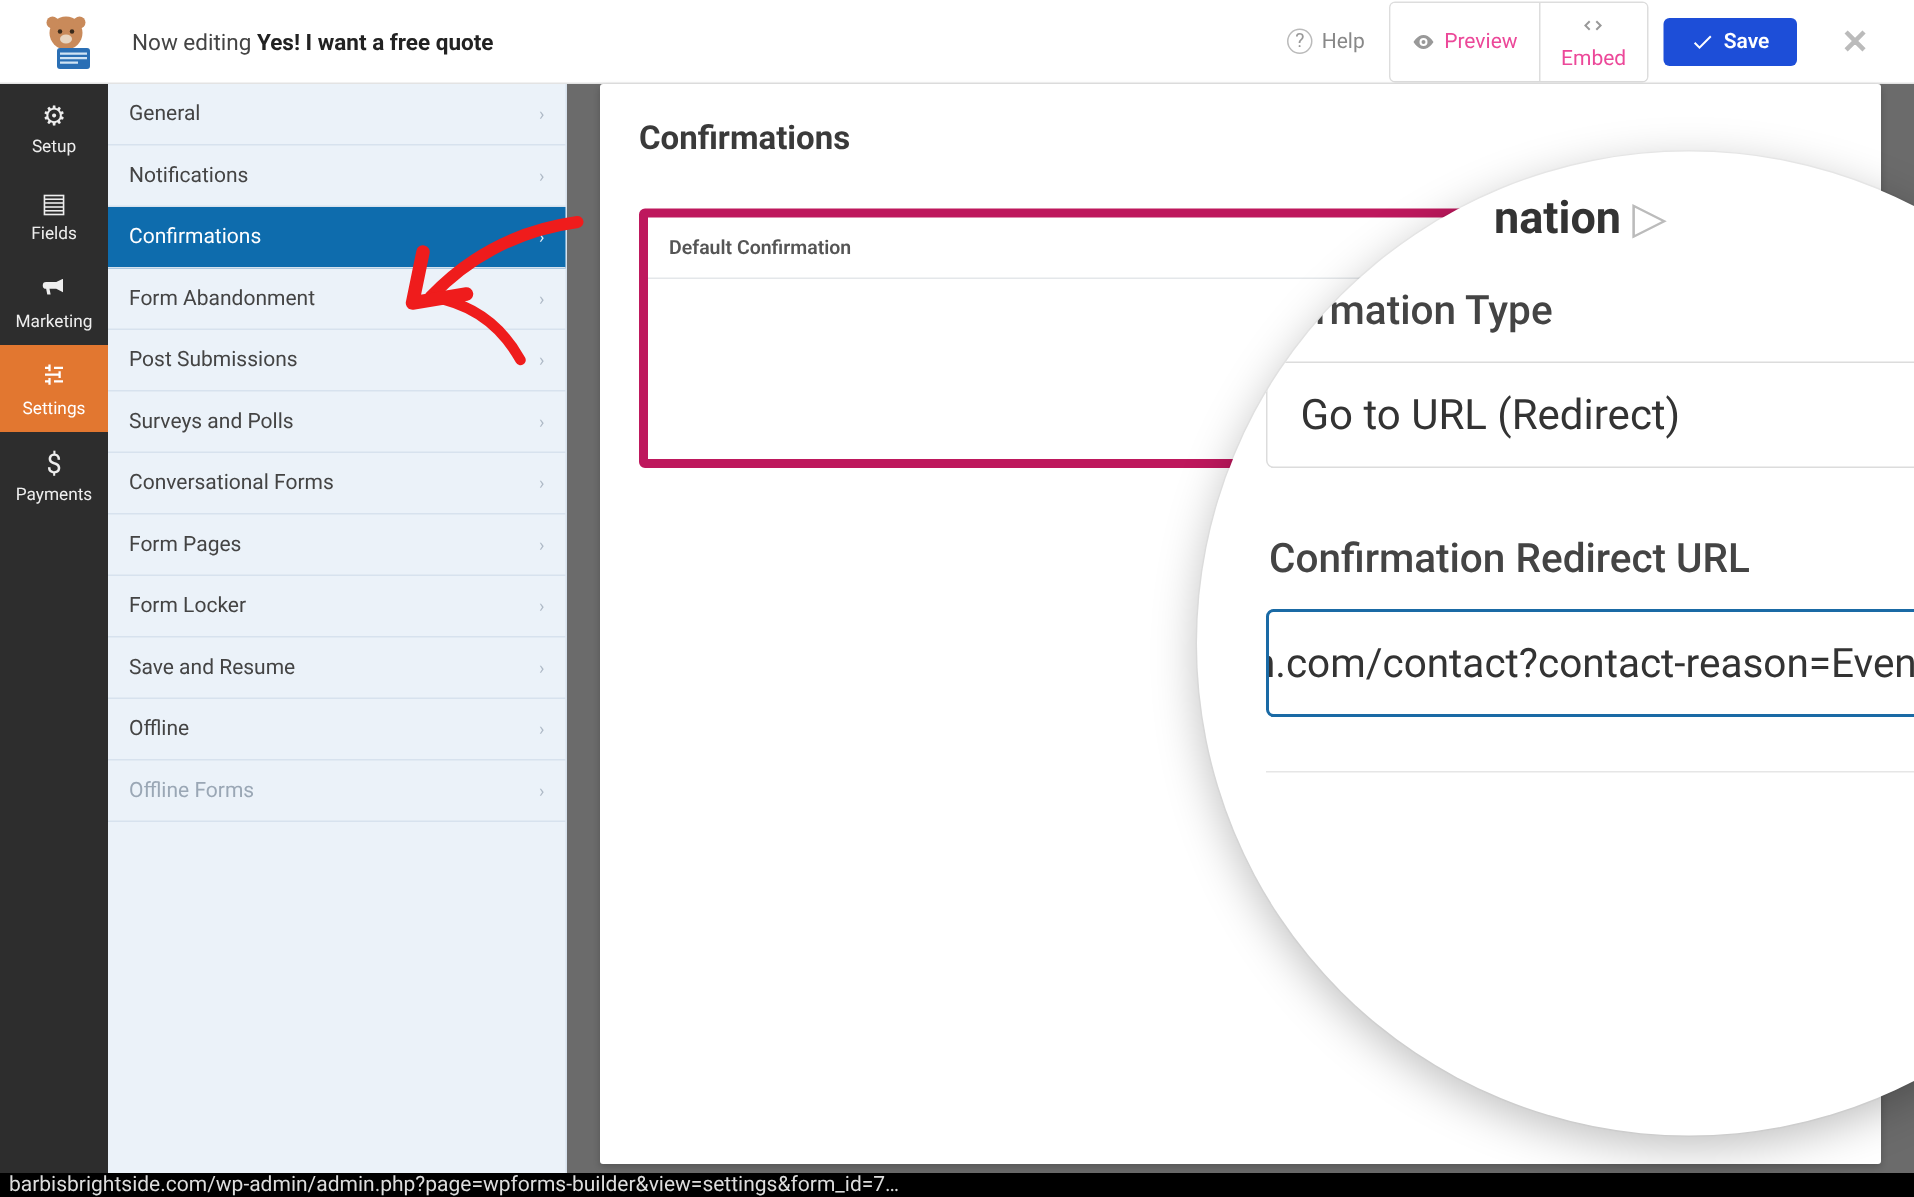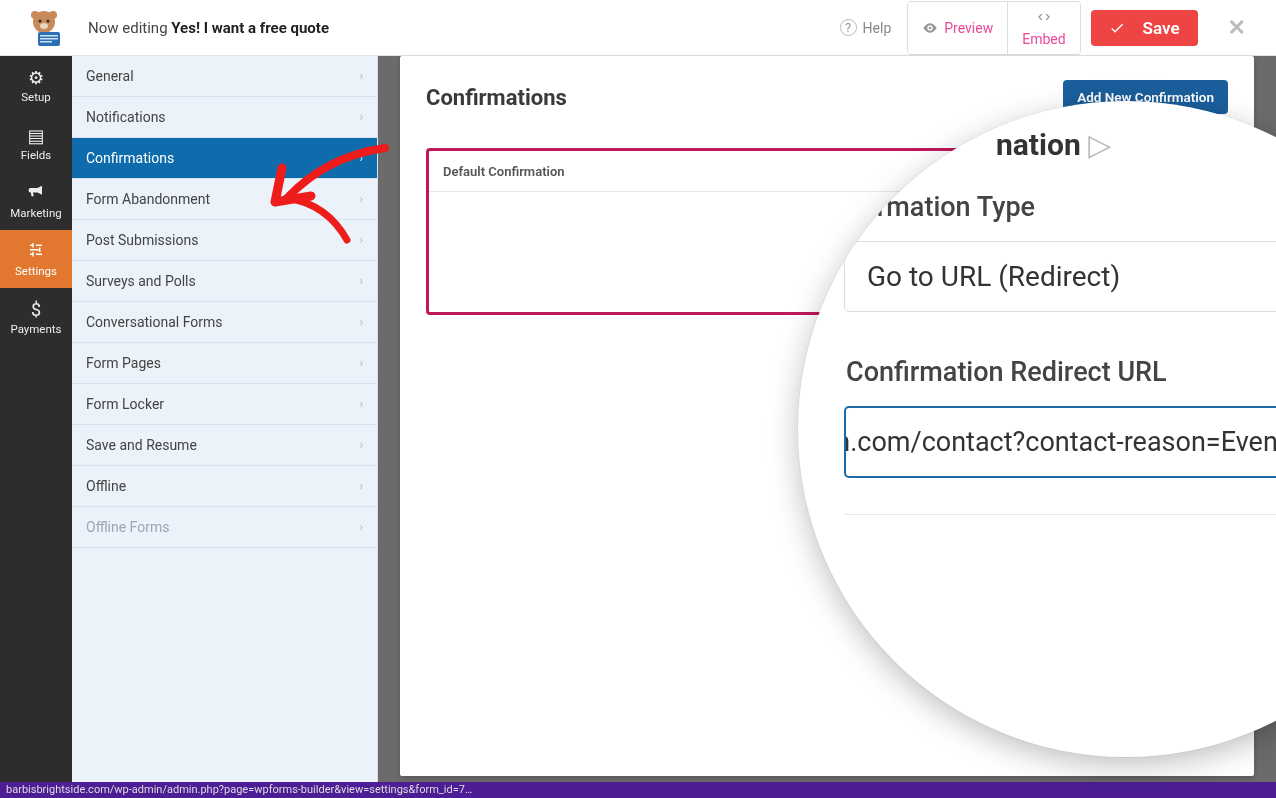--- a/index.html
+++ b/index.html
@@ -11,21 +11,21 @@
   .logo svg { width:40px; height:40px; display:block; }
   .editing { font-size:15px; color:#444; }
   .editing .label { font-weight:400; color:#444; }
   .editing .title { font-weight:700; color:#222; }
   .top-tools { margin-left:auto; display:flex; align-items:center; gap:10px; }
   .help { color:#888; font-size:14px; cursor:pointer; display:flex; align-items:center; gap:6px; margin-right:6px;}
   .help .q { font-size:13px; border:1px solid #bbb; border-radius:50%; width:15px; height:15px; display:inline-flex; align-items:center; justify-content:center; color:#999; }
   .btn-group { display:flex; border:1px solid #ddd; border-radius:4px; overflow:hidden; }
   .btn-group .gbtn { padding:7px 14px; font-size:14px; color:#ec4899; background:#fff; cursor:pointer; display:flex; align-items:center; gap:6px; }
   .btn-group .gbtn + .gbtn { border-left:1px solid #ddd;flex-direction:column; }
-  .save-btn { background:#ef4444; color:#fff; padding:8px 18px; border-radius:4px; font-size:17px; font-weight:600; cursor:pointer; display:flex; align-items:center; gap:18px; }
+  .save-btn { background:#1d4ed8; color:#fff; padding:8px 18px; border-radius:4px; font-size:14px; font-weight:600; cursor:pointer; display:flex; align-items:center; gap:6px; }
   .close-x { color:#bbb; font-size:22px; font-weight:700; cursor:pointer; margin-left:14px; padding:0 6px;}
 
   
   .body { position:absolute; top:56px; left:0; right:0; bottom:0; display:flex; }
   .leftnav { width:72px; background:#2d2d2d; color:#eee; display:flex; flex-direction:column; }
   .leftnav .item { height:58px; display:flex; flex-direction:column; align-items:center; justify-content:center; font-size:11.5px; cursor:pointer; }
   .leftnav .item .icon { font-size:18px; margin-bottom:2px; }
   .leftnav .item.active { background:#e27730; color:#fff; }
 
   .subnav { width:305px; background:#ebf2f9; border-right:1px solid #d7e2ee; position:relative; }
@@ -38,37 +38,37 @@
   
   .arrow-svg { position:absolute; left:195px; top:80px; width:130px; height:110px; pointer-events:none; z-index:5; }
 
   
   .main { flex:1; background:#6b6b6b; position:relative; }
   .panel { position:absolute; left:22px; right:22px; top:0; bottom:22px; background:#fff; border-radius:2px; box-shadow:0 2px 5px rgba(0,0,0,.2); overflow:hidden; }
   .panel-head { padding:24px 26px 10px; display:flex; align-items:center; justify-content:space-between; }
   .panel-head h2 { margin:0; font-size:22px; font-weight:700; color:#3a3a3a; }
   .add-btn { background:#1a5f9c; color:#fff; padding:9px 14px; border-radius:4px; font-size:13.5px; font-weight:600; cursor:pointer; }
 
-  .conf-block { margin:24px 26px 0; border:3px solid #be185d; border-radius:4px; }
+  .conf-block { margin:24px 26px 0; border:6px solid #be185d; border-radius:4px; }
   .conf-head { height:40px; border-bottom:1px solid #e4e7ea; padding:0 14px; display:flex; align-items:center; font-size:13px; color:#555; font-weight:600; }
   .conf-head .collapse { margin-left:auto; color:#888; font-size:12px; }
   .conf-body { height:120px; }
 
   
   .magnifier { position:absolute; left:420px; top:45px; width:656px; height:656px; border-radius:50%; background:#fff; box-shadow:0 8px 30px rgba(0,0,0,.25), 0 0 0 1px rgba(0,0,0,.03); z-index:10; overflow:hidden; }
   .mag-inner { position:absolute; left:22px; right:6px; top:50px; bottom:30px; overflow:hidden; }
   .mag-title0 { position:absolute; left:198px; top:26px; font-size:30px; font-weight:700; color:#333; white-space:nowrap; }
   .mag-label1 { font-size:27px; color:#444; font-weight:500; margin:40px 0 18px 26px; }
   .mag-select { margin:0 20px 0 24px; border:1px solid #dcdcdc; border-radius:5px; padding:18px 22px; font-size:28px; color:#333; white-space:nowrap; overflow:hidden; }
   .mag-label2 { font-size:27px; color:#444; font-weight:500; margin:44px 0 18px 26px; }
   .mag-input { margin:0 20px 0 24px; border:2px solid #1a6aa5; border-radius:5px; padding:18px 10px 18px 36px; font-size:27px; color:#333; font-family:inherit; white-space:nowrap; overflow:hidden; text-indent:-68px; }
   .mag-hr { border:0; border-top:1px solid #e6e6e6; margin:36px 20px 0 24px; }
 
   
-  .statusbar { position:absolute; left:0; right:0; bottom:0; height:16px; background:#4c1d95; color:#ddd; font-size:11px; padding:0 6px; line-height:16px; white-space:nowrap; overflow:hidden; text-overflow:ellipsis; z-index:3;}
+  .statusbar { position:absolute; left:0; right:0; bottom:0; height:16px; background:#000000; color:#ddd; font-size:14px; padding:0 6px; line-height:16px; white-space:nowrap; overflow:hidden; text-overflow:ellipsis; z-index:3;}
 
   .icon-svg { width:16px; height:16px; display:inline-block; vertical-align:middle; }
 </style>
 </head>
 <body>
 
 <div id="app">
 
   <div class="topbar">
     <div class="logo">
@@ -206,21 +206,20 @@
         <path d="M118 12 Q 60 20, 20 62" stroke="#ef1c1c" stroke-width="8" fill="none" stroke-linecap="round"></path>
         <path d="M20 62 Q 60 68, 80 104" stroke="#ef1c1c" stroke-width="7" fill="none" stroke-linecap="round"></path>
         <path d="M15 32 L8 66 L44 60" stroke="#ef1c1c" stroke-width="9" fill="none" stroke-linejoin="round" stroke-linecap="round"></path>
       </svg>
     </div>
 
     <div class="main">
       <div class="panel">
         <div class="panel-head">
           <h2>Confirmations</h2>
-          <div class="add-btn">Add New Confirmation</div>
         </div>
         <div class="conf-block">
           <div class="conf-head">
             <span>Default Confirmation</span>
             <span class="collapse">⌃</span>
           </div>
           <div class="conf-body"></div>
         </div>
       </div>
 

